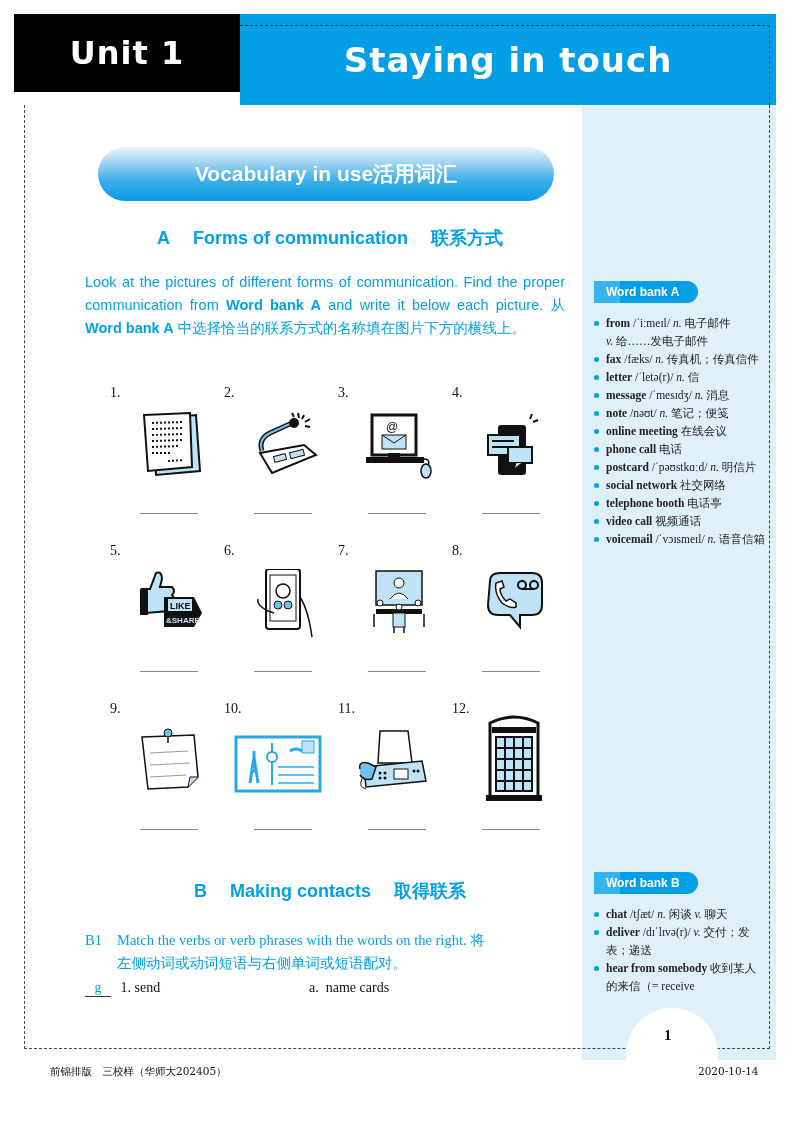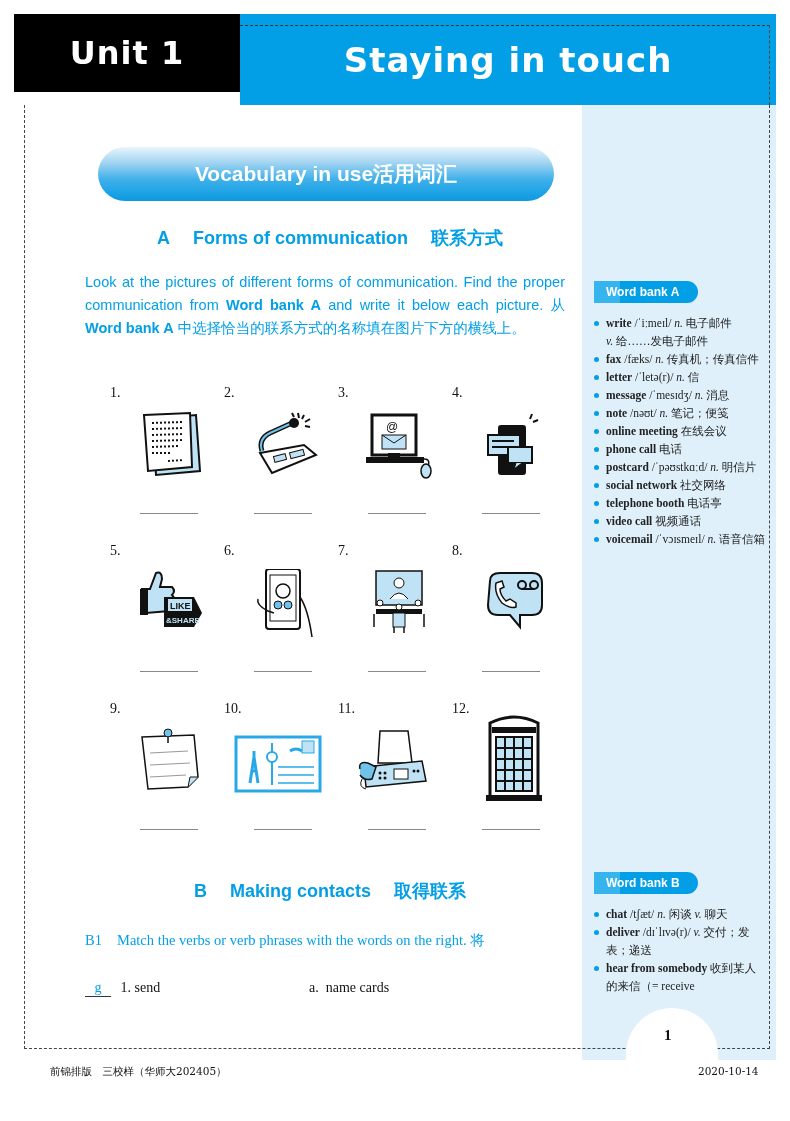--- a/index.html
+++ b/index.html
@@ -288,21 +288,21 @@
         </svg>
     </div>
     <div class="line"></div>
   </div>
 </div>
 
 <div class="wb-tab" style="top:281px;">
     <span>Word bank A</span>
   </div>
 <ul class="wb-list" style="top:314px;">
-  <li><span class="w">write</span> <span>/ˈiːmeɪl/</span> <span class="pos">n.</span> <span>电子邮件</span><br><span class="pos">v.</span> <span>给……发电子邮件</span></li>
+  <li><span class="w">from</span> <span>/ˈiːmeɪl/</span> <span class="pos">n.</span> <span>电子邮件</span><br><span class="pos">v.</span> <span>给……发电子邮件</span></li>
   <li><span class="w">fax</span> <span>/fæks/</span> <span class="pos">n.</span> <span>传真机；传真信件</span></li>
   <li><span class="w">letter</span> <span>/ˈletə(r)/</span> <span class="pos">n.</span> <span>信</span></li>
   <li><span class="w">message</span> <span>/ˈmesɪdʒ/</span> <span class="pos">n.</span> <span>消息</span></li>
   <li><span class="w">note</span> <span>/nəʊt/</span> <span class="pos">n.</span> <span>笔记；便笺</span></li>
   <li><span class="w">online meeting</span> <span>在线会议</span></li>
   <li><span class="w">phone call</span> <span>电话</span></li>
   <li><span class="w">postcard</span> <span>/ˈpəʊstkɑːd/</span> <span class="pos">n.</span> <span>明信片</span></li>
   <li><span class="w">social network</span> <span>社交网络</span></li>
   <li><span class="w">telephone booth</span> <span>电话亭</span></li>
   <li><span class="w">video call</span> <span>视频通话</span></li>
@@ -310,20 +310,21 @@
 </ul>
 
 <div class="sec-title" style="top:879px;">
   <span>B</span>
   <span>Making contacts</span>
   <span>取得联系</span>
 </div>
 
 <div class="b1">
   <span class="lbl">B1</span><span>Match the verbs or verb phrases with the words on the right. 将</span>
+  <span class="indent">左侧动词或动词短语与右侧单词或短语配对。</span>
 </div>
 
 <div class="match-row">
   <span class="ans">g</span>
   <span>1.</span>
   <span>send</span>
   <span style="position:absolute;left:224px;white-space:nowrap;"><span>a.</span>&nbsp;&nbsp;<span>name cards</span></span>
 </div>
 
 <div class="wb-tab" style="top:872px;">

